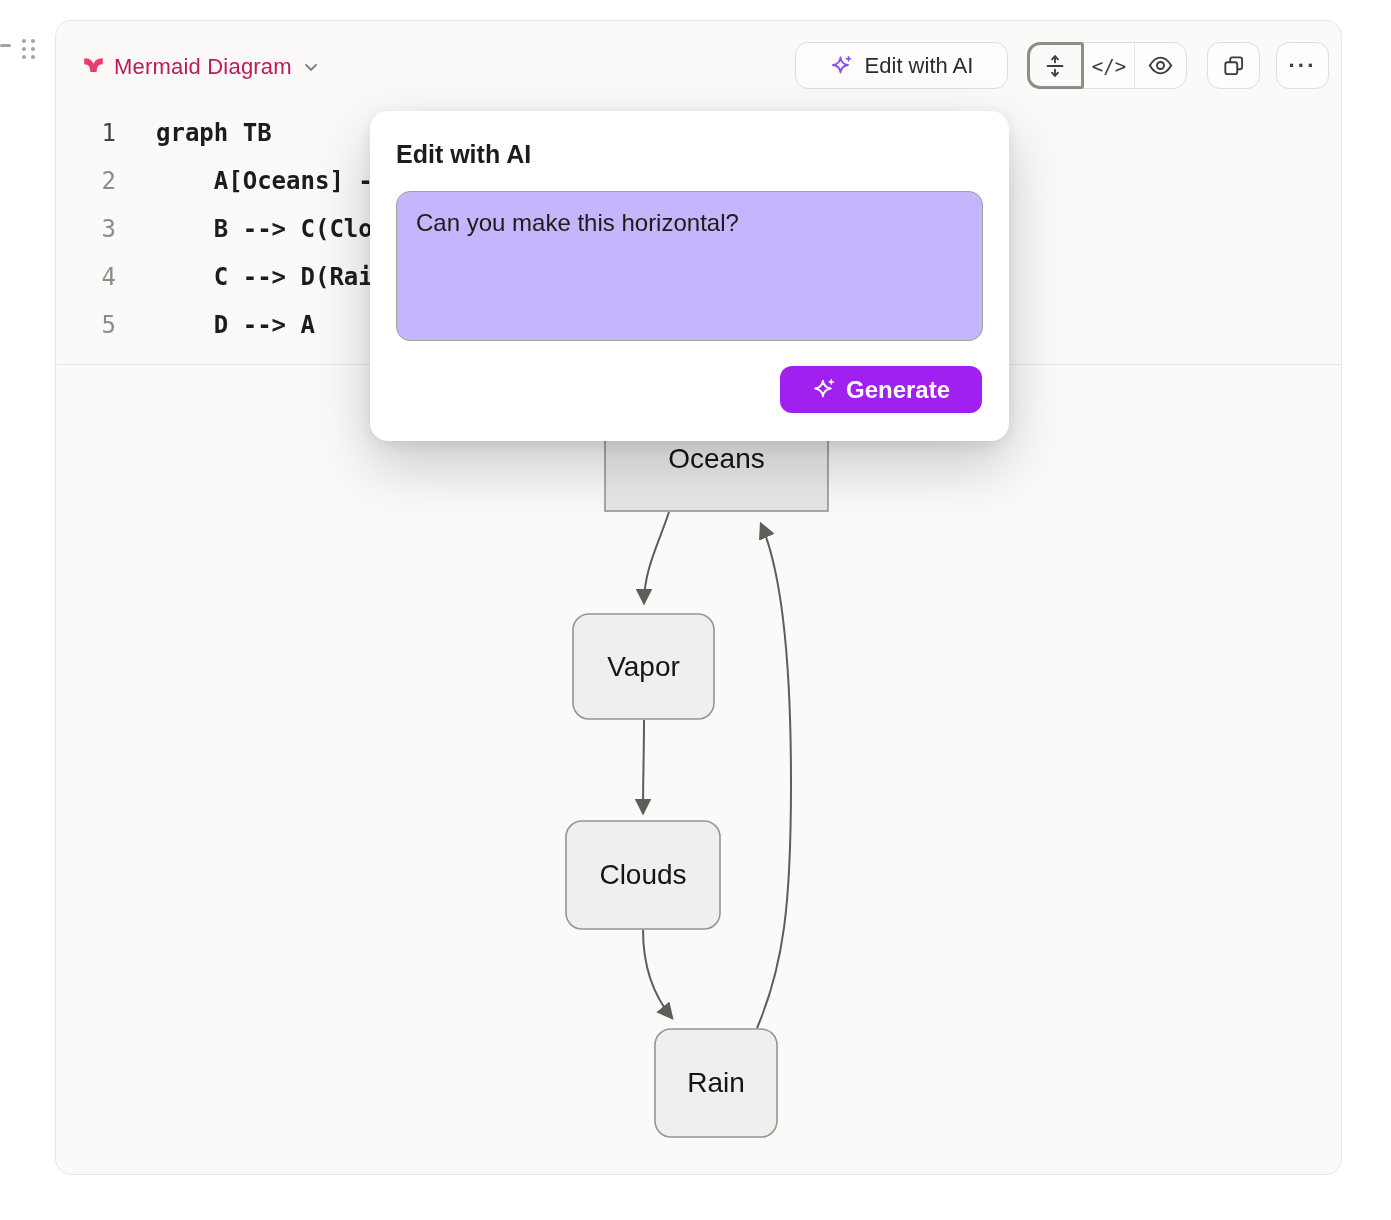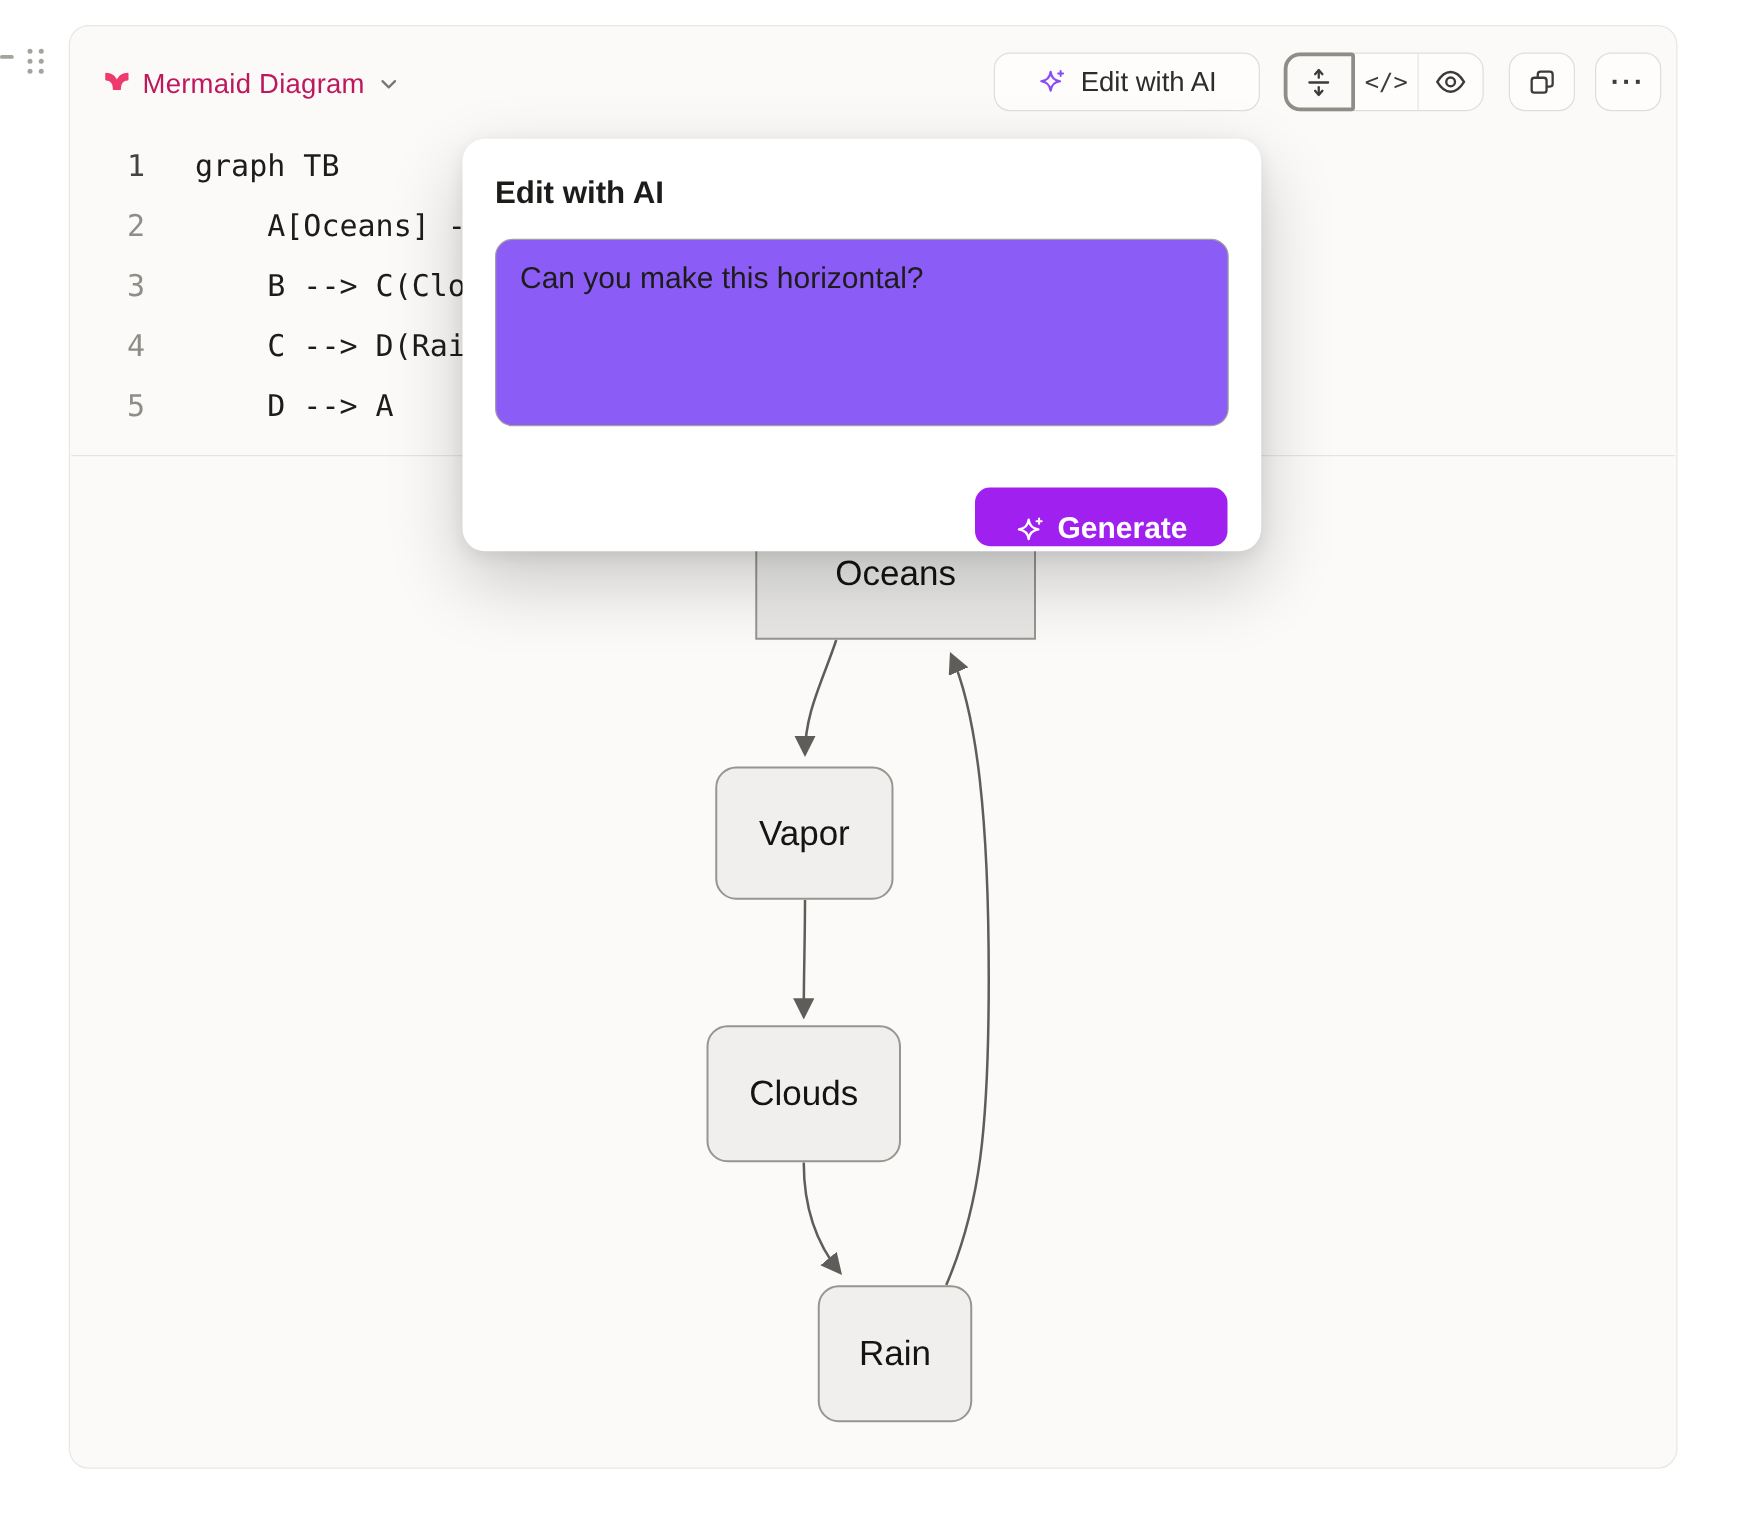--- a/index.html
+++ b/index.html
@@ -35,43 +35,43 @@
   .btn-more { margin-left:16px; width:53px; font-size:22px; color:#3b3b3b; letter-spacing:2px;
               font-weight:bold; }
   .code-glyph { font-family:"DejaVu Sans Mono", monospace; font-size:19px; color:#3b3b3b; }
 
   
   .code-pane { position:absolute; left:0; top:88px; width:100%; }
   .code-line { display:flex; height:48px; align-items:center;
                font-family:"DejaVu Sans Mono", monospace; font-size:24px; white-space:pre; }
   .code-line .ln { width:100px; text-align:right; padding-right:40px; color:#8f8d89; flex:0 0 auto; }
   .code-line:first-child .ln { color:#45433f; }
-  .code-line .ct { color:#1d1c1a; }
+  .code-line .ct { color:#1d1c1a;font-weight:bold; }
 
   .pane-divider { position:absolute; left:1px; right:1px; top:343px; height:1px; background:#e7e5e1; }
 
   
   .diagram-svg { position:absolute; left:0; top:344px; }
   .node-label { font-family:"Liberation Sans", sans-serif; font-size:28px; fill:#141414;
                 text-anchor:middle; dominant-baseline:middle; }
 
   
   .popup { position:absolute; left:370px; top:111px; width:639px; height:330px;
            background:#ffffff; border-radius:18px; z-index:10;
            box-shadow:0 24px 60px rgba(0,0,0,.20), 0 4px 14px rgba(0,0,0,.08); }
   .popup-title { position:absolute; left:26px; top:29px; font-size:25px; font-weight:700; color:#1d1c1a; }
   .popup-textarea { position:absolute; left:26px; top:80px; width:587px; height:150px;
-                    border:1.5px solid #a2a09d; border-radius:14px; background:#8b5cf6;
+                    border:1.5px solid #a2a09d; border-radius:14px; background:#c4b5fd;
                     font-family:"Liberation Sans", sans-serif; font-size:24px; color:#1d1c1a;
                     padding:15px 19px; resize:none; outline:none; line-height:1.3; }
   .btn-generate { position:absolute; right:27px; top:255px; height:47px; width:202px;
                   background:#a020f0; border:none; border-radius:12px; cursor:pointer;
-                  display:flex; align-items:flex-end; justify-content:center; gap:9px;
+                  display:flex; align-items:center; justify-content:center; gap:9px;
                   color:#ffffff; font-size:24px; font-weight:600;
-                  font-family:"Liberation Sans", sans-serif;margin-top:24px; }
+                  font-family:"Liberation Sans", sans-serif; }
 </style>
 </head>
 <body>
 
 <div class="drag-dash"></div>
 <div class="drag-dots">
   <i></i>
     <i></i>
     <i></i>
     <i></i>

